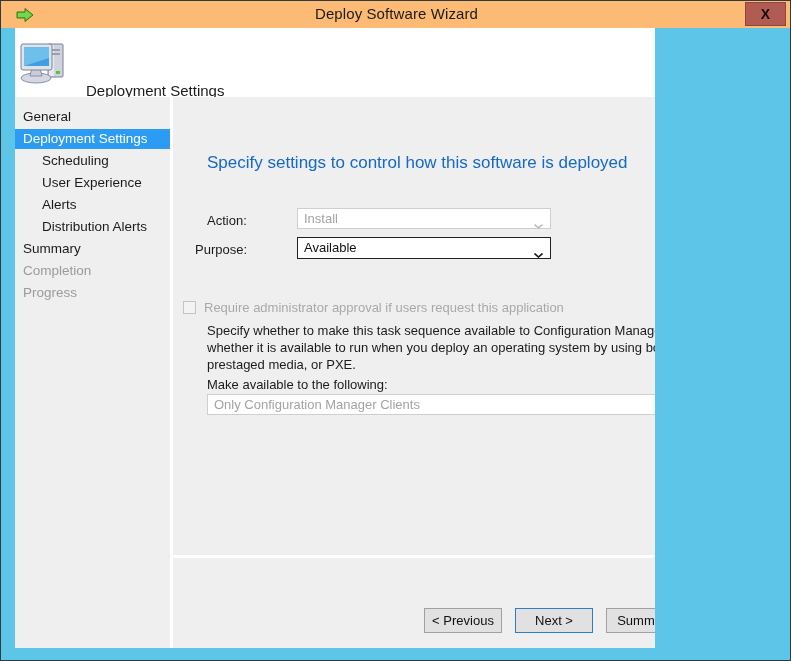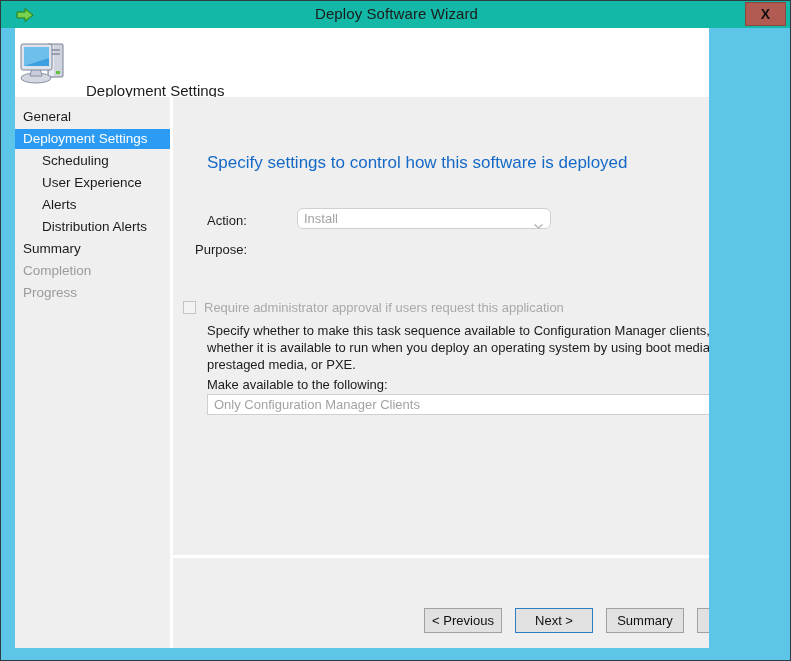--- a/index.html
+++ b/index.html
@@ -20,21 +20,21 @@
     border: 1px solid #2f3b40;
     overflow: hidden;
   }
 
   
   #titlebar {
     position: absolute;
     left: 0; top: 0;
     width: 791px;
     height: 27px;
-    background: #14b8a6;
+    background: #fdba74;
   }
   #title-icon {
     position: absolute;
     left: 14px; top: 4px;
     width: 20px; height: 20px;
   }
   #title-text {
     position: absolute;
     left: 0; top: 4px;
     width: 791px;
@@ -57,21 +57,21 @@
     text-align: center;
     cursor: pointer;
     font-family: "Liberation Sans", sans-serif;
     box-sizing: border-box;
   }
 
   
   #frame {
     position: absolute;
     left: 14px; top: 27px;
-    width: 694px;
+    width: 640px;
     height: 620px;
     background: #404040;
     overflow: hidden;
   }
 
   
   #header {
     position: absolute;
     left: 0; top: 0;
     width: 758px;
@@ -311,30 +311,38 @@
         <div class="nav-item disabled">Progress</div>
       </div>
     </div>
     <div id="sidebar-divider"></div>
 
     <div id="main">
 
       <div id="main-heading">Specify settings to control how this software is deployed</div>
 
       <div class="field-label" style="left:34px; top:116px;">Action:</div>
-      <div class="combo disabled" style="left:124px; top:111px; width:254px; height:21px;border-radius:6px;">
+      <div class="combo disabled" style="left:124px; top:111px; width:254px; height:21px;">
         <span class="combo-text">Install</span>
         <span class="chev">
           <svg width="9" height="5" viewBox="0 0 9 5">
               <path d="M0.5 0.5 L4.5 4 L8.5 0.5" fill="none" stroke="#b0b0b0" stroke-width="1.3"></path>
             </svg>
         </span>
       </div>
 
       <div class="field-label" style="left:22px; top:145px;">Purpose:</div>
+      <div class="combo enabled" style="left:124px; top:140px; width:254px; height:22px;">
+        <span class="combo-text">Available</span>
+        <span class="chev">
+          <svg width="9" height="5" viewBox="0 0 9 5">
+              <path d="M0.5 0.5 L4.5 4 L8.5 0.5" fill="none" stroke="#1b1b1b" stroke-width="1.6"></path>
+            </svg>
+        </span>
+      </div>
 
       <div id="chk-row">
         <div id="chk-box"></div>
         <div id="chk-label">Require administrator approval if users request this application</div>
       </div>
 
       <div id="description">Specify whether to make this task sequence available to Configuration Manager clients, and whether it is available to run when you deploy an operating system by using boot media, prestaged media, or PXE.</div>
 
       <div id="avail-label">Make available to the following:</div>
       <div class="combo disabled" style="left:34px; top:297px; width:560px; height:21px;">

